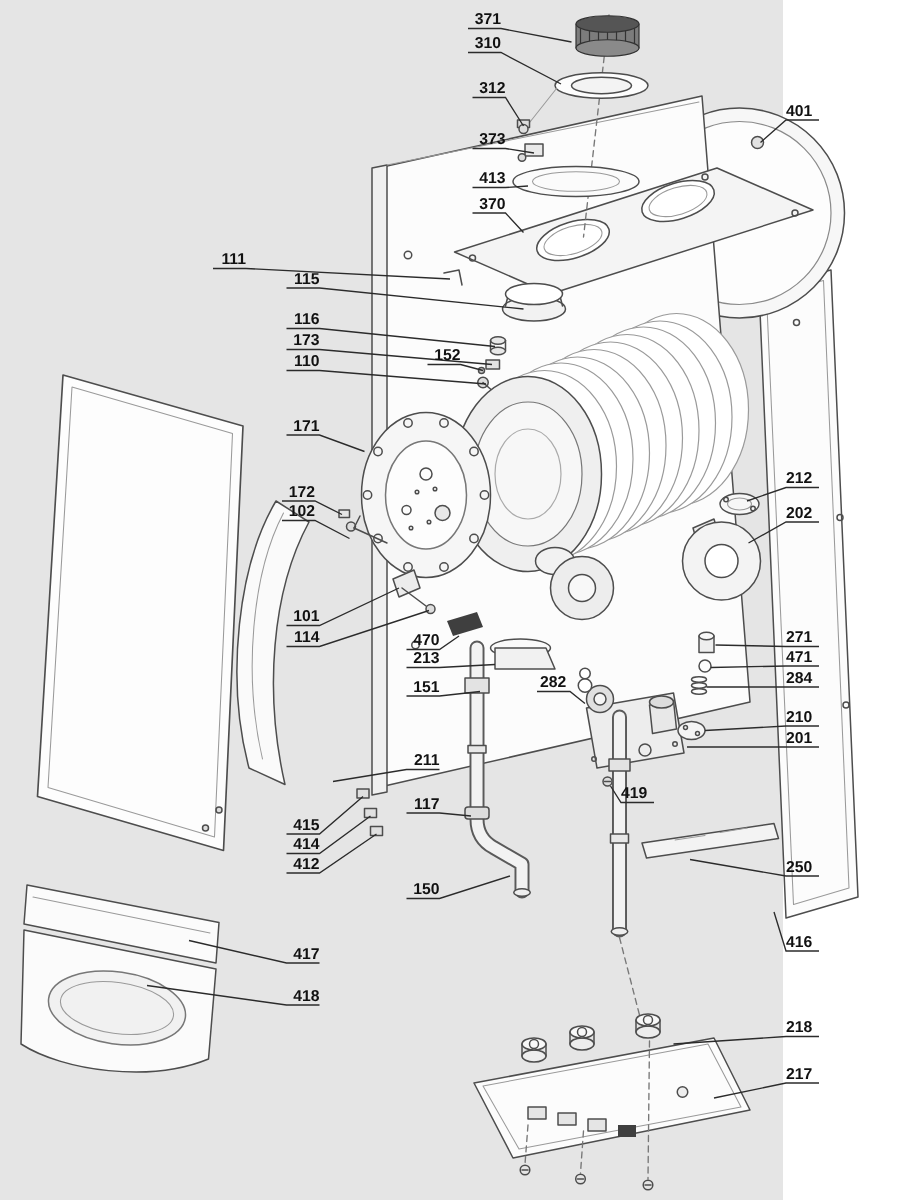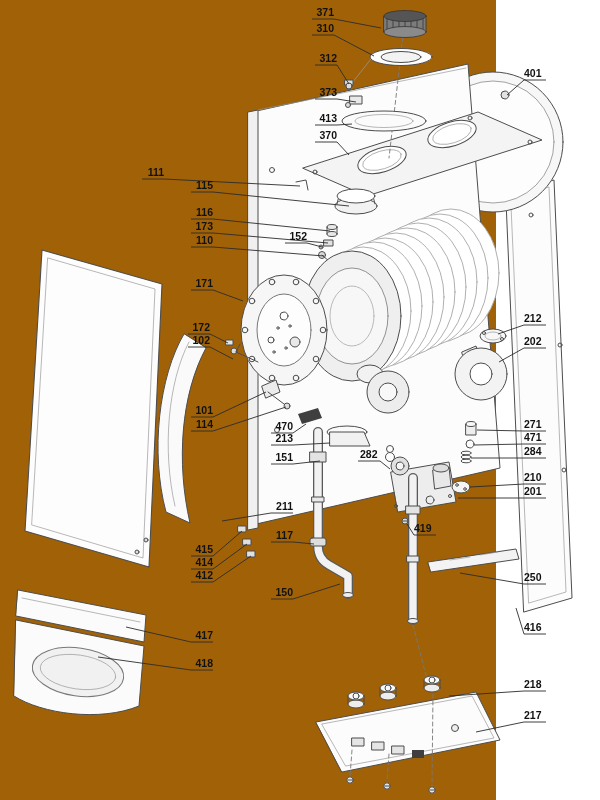--- a/index.html
+++ b/index.html
@@ -1,17 +1,17 @@
 <!DOCTYPE html>
 <html><head>
 <meta charset="utf-8">
 <style>
   html,body{margin:0;padding:0;background:#ffffff;}
   body{width:600px;height:800px;overflow:hidden;font-family:"Liberation Sans",sans-serif;}
-  .canvas{position:relative;width:496px;height:800px;background:#a16207;}
+  .canvas{position:relative;width:496px;height:800px;background:#e5e5e5;padding-left:26px;}
   svg{position:absolute;left:0;top:0;}
   .part-number{font:700 10.5px "Liberation Sans",sans-serif;fill:#111;stroke:none;}
   .leader{fill:none;stroke:#2b2b2b;stroke-width:0.9;}
   .dash{stroke:#777;stroke-width:0.9;stroke-dasharray:4 3;fill:none;}
   .thin{stroke:#9a9a9a;stroke-width:0.7;fill:none;}
 </style>
 </head>
 <body>
 
 <div class="canvas">

